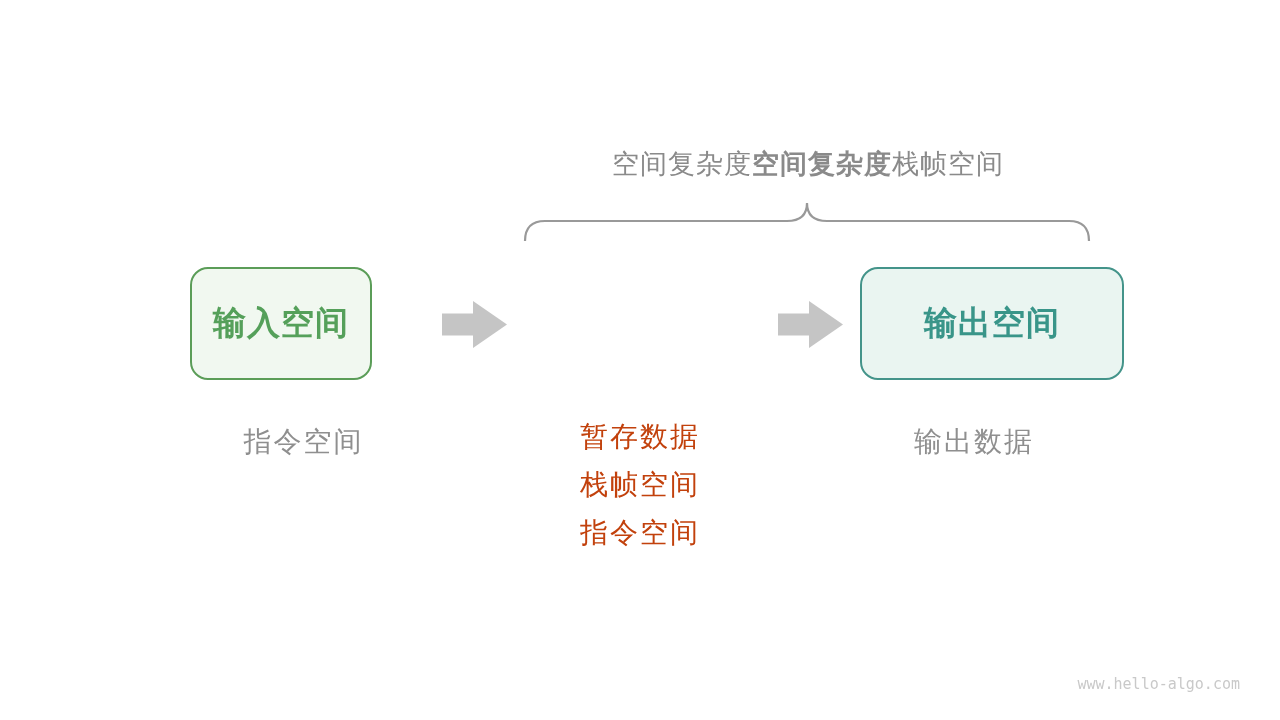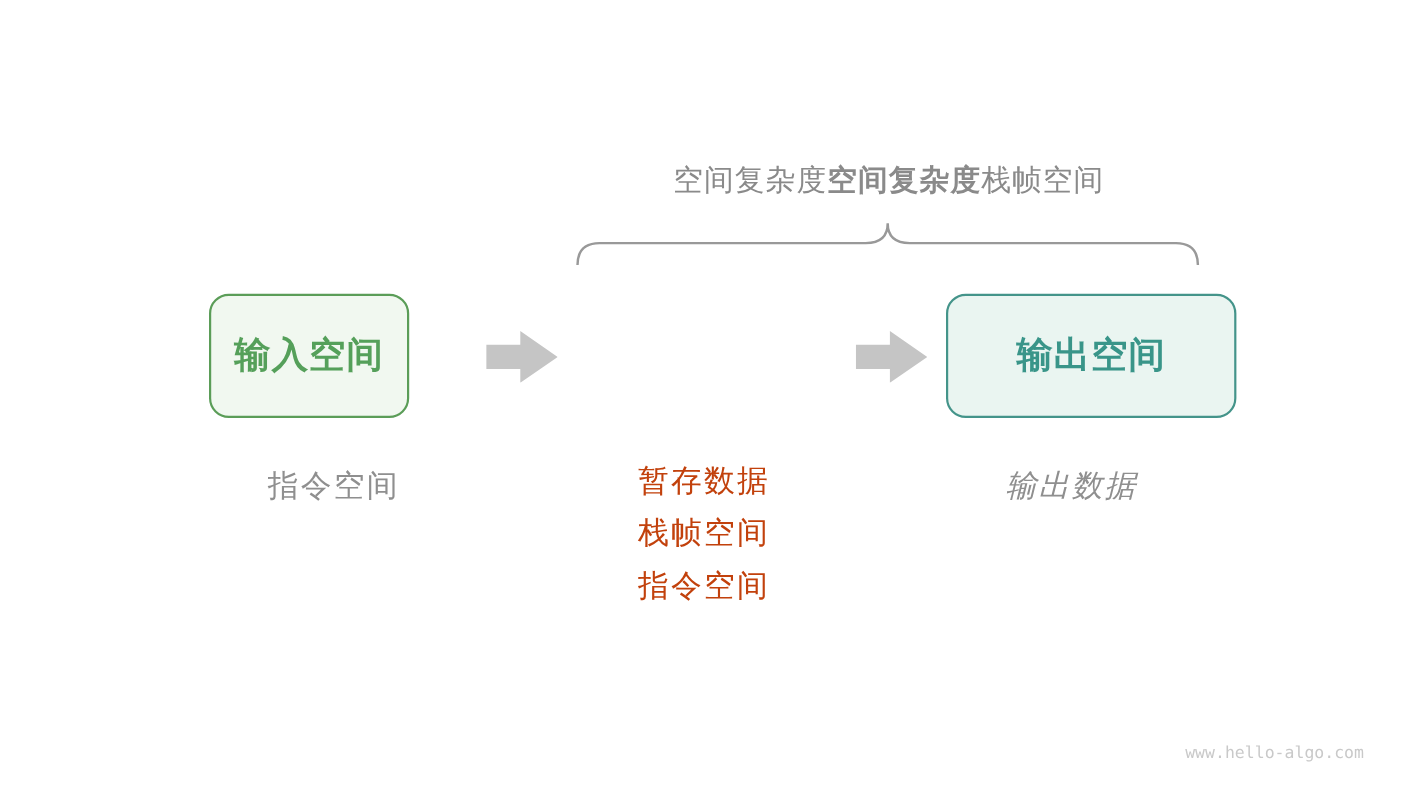--- a/index.html
+++ b/index.html
@@ -97,17 +97,17 @@
   </div>
 
   <div class="annotation ann-input" style="color: rgb(143, 143, 143);">指令空间</div>
 
   <div class="annotation ann-temp" style="color: #c2410c;">
     <div>暂存数据</div>
     <div>栈帧空间</div>
     <div>指令空间</div>
   </div>
 
-  <div class="annotation ann-output" style="color: rgb(143, 143, 143); font-style: italic;">输出数据</div>
+  <div class="annotation ann-output" style="color: rgb(143, 143, 143);">输出数据</div>
 
   <div class="watermark" style="color: rgb(201, 201, 201);">www.hello-algo.com</div>
 
 </div>
 
 </body></html>

